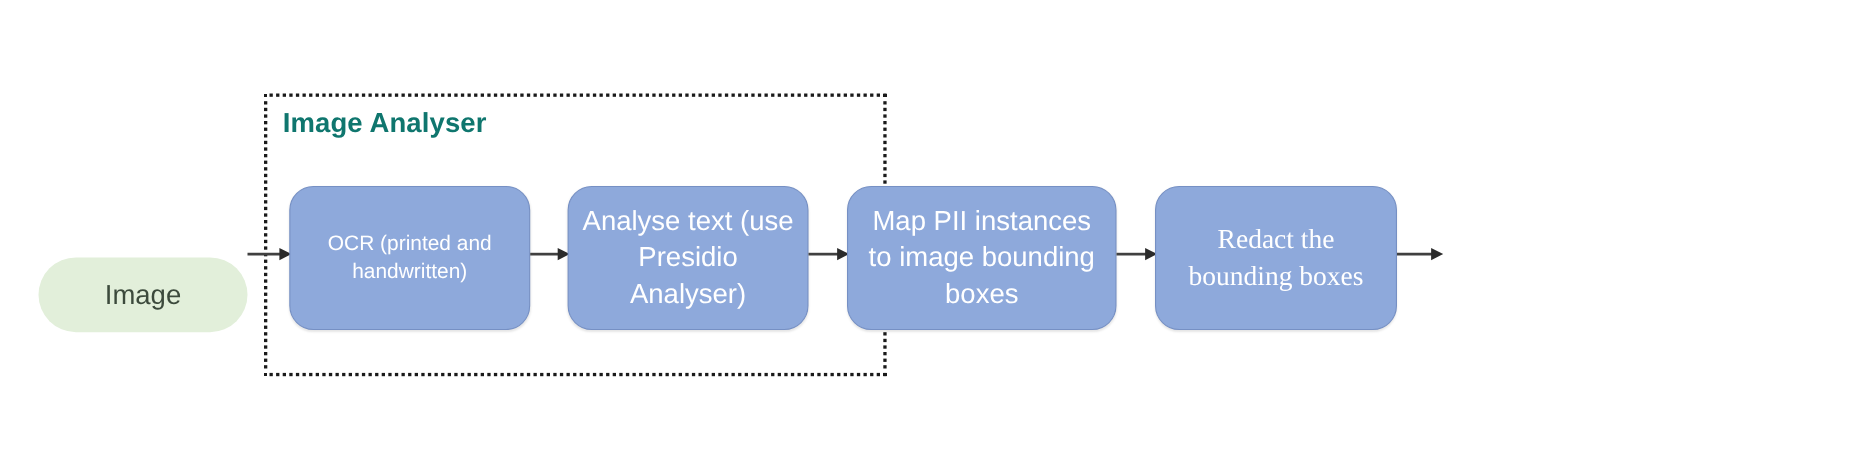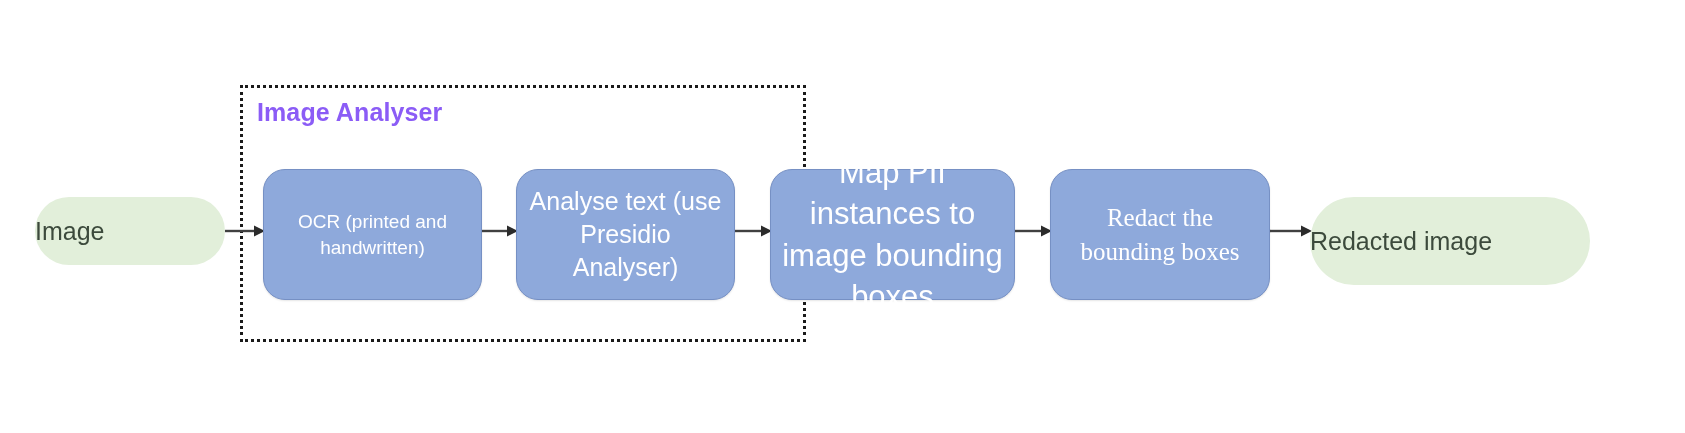--- a/index.html
+++ b/index.html
@@ -21,21 +21,21 @@
   
   .group-box {
     position: absolute;
     box-sizing: border-box;
     border: 3px dotted #1a1a1a;
     background: transparent;
   }
   .group-title {
     position: absolute;
     font-weight: bold;
-    color: #8b5cf6;
+    color: #0f766e;
     letter-spacing: 0.1px;
     white-space: nowrap;
   }
 
   
   .proc-box {
     position: absolute;
     box-sizing: border-box;
     background: #8EA9DB;
     border: 1px solid #7690C4;
@@ -55,24 +55,25 @@
   }
 
   
   .pill {
     position: absolute;
     box-sizing: border-box;
     background: #E2EFDA;
     border: none;
     display: flex;
     align-items: center;
-    justify-content: flex-start;
+    justify-content: center;
     text-align: center;
     color: #3C4A3C;
     line-height: 1.3;
+    margin-top: 37px;
   }
 
   
   .arrow {
     position: absolute;
     height: 14px;
     display: block;
   }
   .arrow svg { display: block; overflow: visible; }
 </style>
@@ -110,21 +111,21 @@
     <span class="txt">Analyse text (use Presidio Analyser)</span>
   </div>
 
   <div class="arrow" style="left:735px; top:224px; width:37px;">
     <svg width="37" height="14" viewBox="0 0 37 14">
       <line x1="0" y1="7" x2="27" y2="7" stroke="#404040" stroke-width="2.4"></line>
       <polygon points="26,1.5 37,7 26,12.5" fill="#2b2b2b"></polygon>
     </svg>
   </div>
 
-  <div class="proc-box" style="left:770px; top:169px; width:245px; height:131px; font-size:31px;">
+  <div class="proc-box" style="left:770px; top:169px; width:245px; height:131px; font-size:25px;">
     <span class="txt">Map PII instances to image bounding boxes</span>
   </div>
 
   <div class="arrow" style="left:1015px; top:224px; width:37px;">
     <svg width="37" height="14" viewBox="0 0 37 14">
       <line x1="0" y1="7" x2="27" y2="7" stroke="#404040" stroke-width="2.4"></line>
       <polygon points="26,1.5 37,7 26,12.5" fill="#2b2b2b"></polygon>
     </svg>
   </div>
 
@@ -132,17 +133,14 @@
     <span class="txt">Redact the bounding boxes</span>
   </div>
 
   <div class="arrow" style="left:1270px; top:224px; width:42px;">
     <svg width="42" height="14" viewBox="0 0 42 14">
       <line x1="0" y1="7" x2="32" y2="7" stroke="#404040" stroke-width="2.4"></line>
       <polygon points="31,1.5 42,7 31,12.5" fill="#2b2b2b"></polygon>
     </svg>
   </div>
 
-  <div class="pill" style="left:1310px; top:197px; width:280px; height:88px; border-radius:44px; font-size:25px;">
-    <span class="txt">Redacted image</span>
-  </div>
 
 </div>
 
 </body></html>

